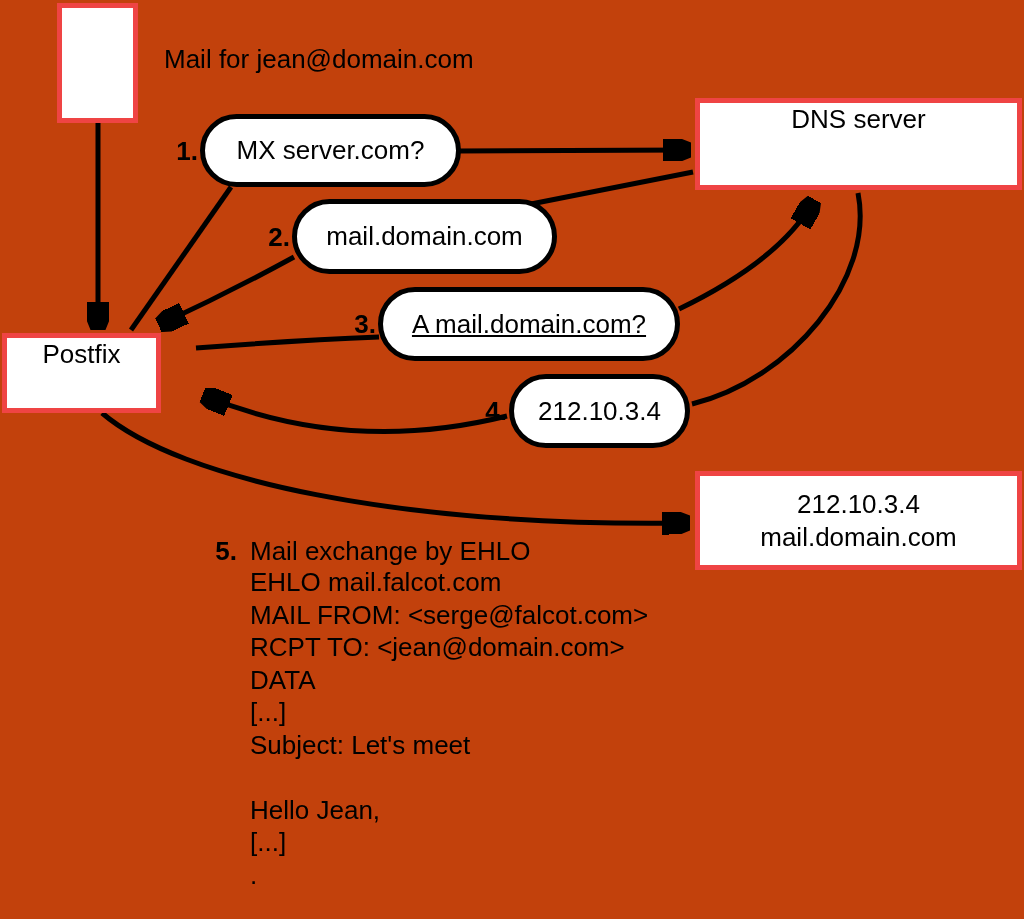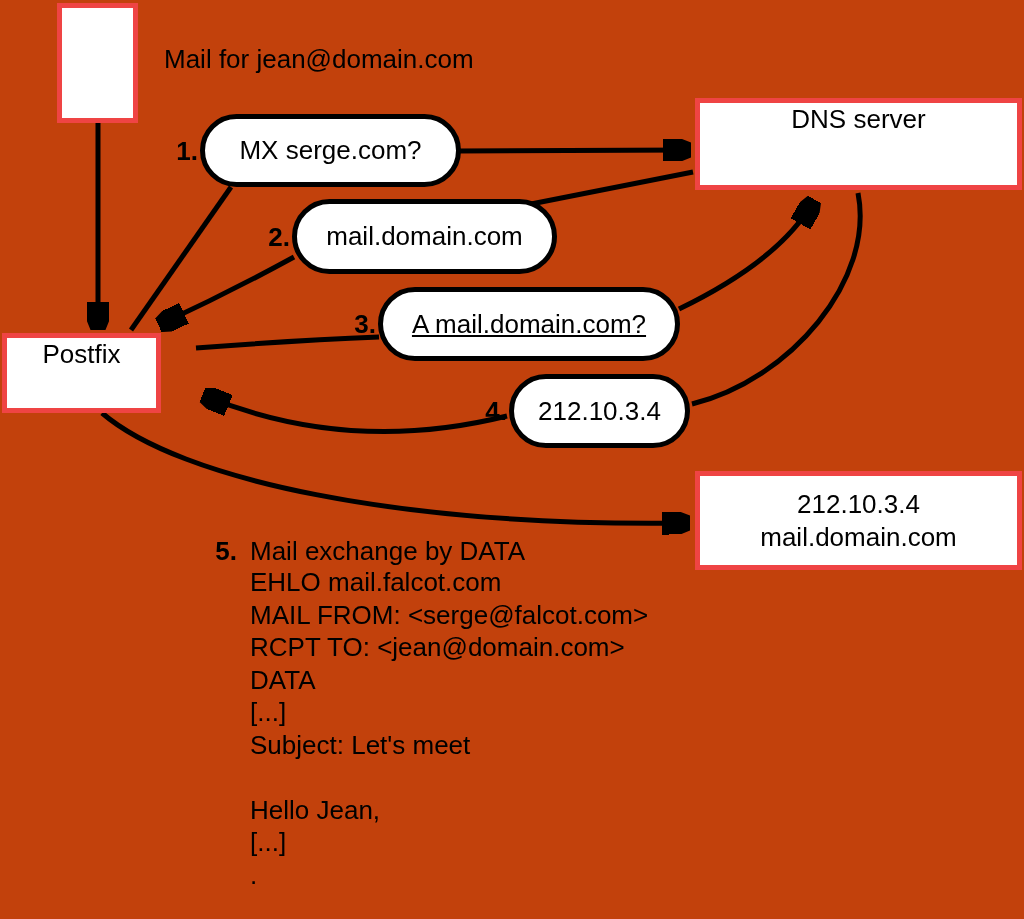--- a/index.html
+++ b/index.html
@@ -109,40 +109,40 @@
     <span>DNS server</span>
   </div>
 
   <div class="node" style="left:695px; top:471px; width:327px; height:99px; flex-direction:column;">
     <span>212.10.3.4</span>
     <span>mail.domain.com</span>
   </div>
 
   <div class="stepnum" style="left:138px; top:138px;">1.</div>
   <div class="pill" style="left:200px; top:114px; width:261px; height:73px;">
-    <span>MX serge.com?</span>
+    <span>MX server.com?</span>
   </div>
 
   <div class="stepnum" style="left:230px; top:224px;">2.</div>
   <div class="pill" style="left:292px; top:199px; width:265px; height:75px;">
     <span>mail.domain.com</span>
   </div>
 
   <div class="stepnum" style="left:316px; top:311px;">3.</div>
   <div class="pill" style="left:378px; top:287px; width:302px; height:74px;text-decoration:underline;">
     <span>A mail.domain.com?</span>
   </div>
 
   <div class="stepnum" style="left:447px; top:398px;">4.</div>
   <div class="pill" style="left:509px; top:374px; width:181px; height:74px;">
     <span>212.10.3.4</span>
   </div>
 
   <div class="stepnum" style="left:177px; top:538px;">5.</div>
-  <div class="freetext" style="left:250px; top:538px;">Mail exchange by DATA</div>
+  <div class="freetext" style="left:250px; top:538px;">Mail exchange by EHLO</div>
 
   <div id="smtp-session">EHLO mail.falcot.com
 MAIL FROM: &lt;serge@falcot.com&gt;
 RCPT TO: &lt;jean@domain.com&gt;
 DATA
 [...]
 Subject: Let's meet
 
 Hello Jean,
 [...]

